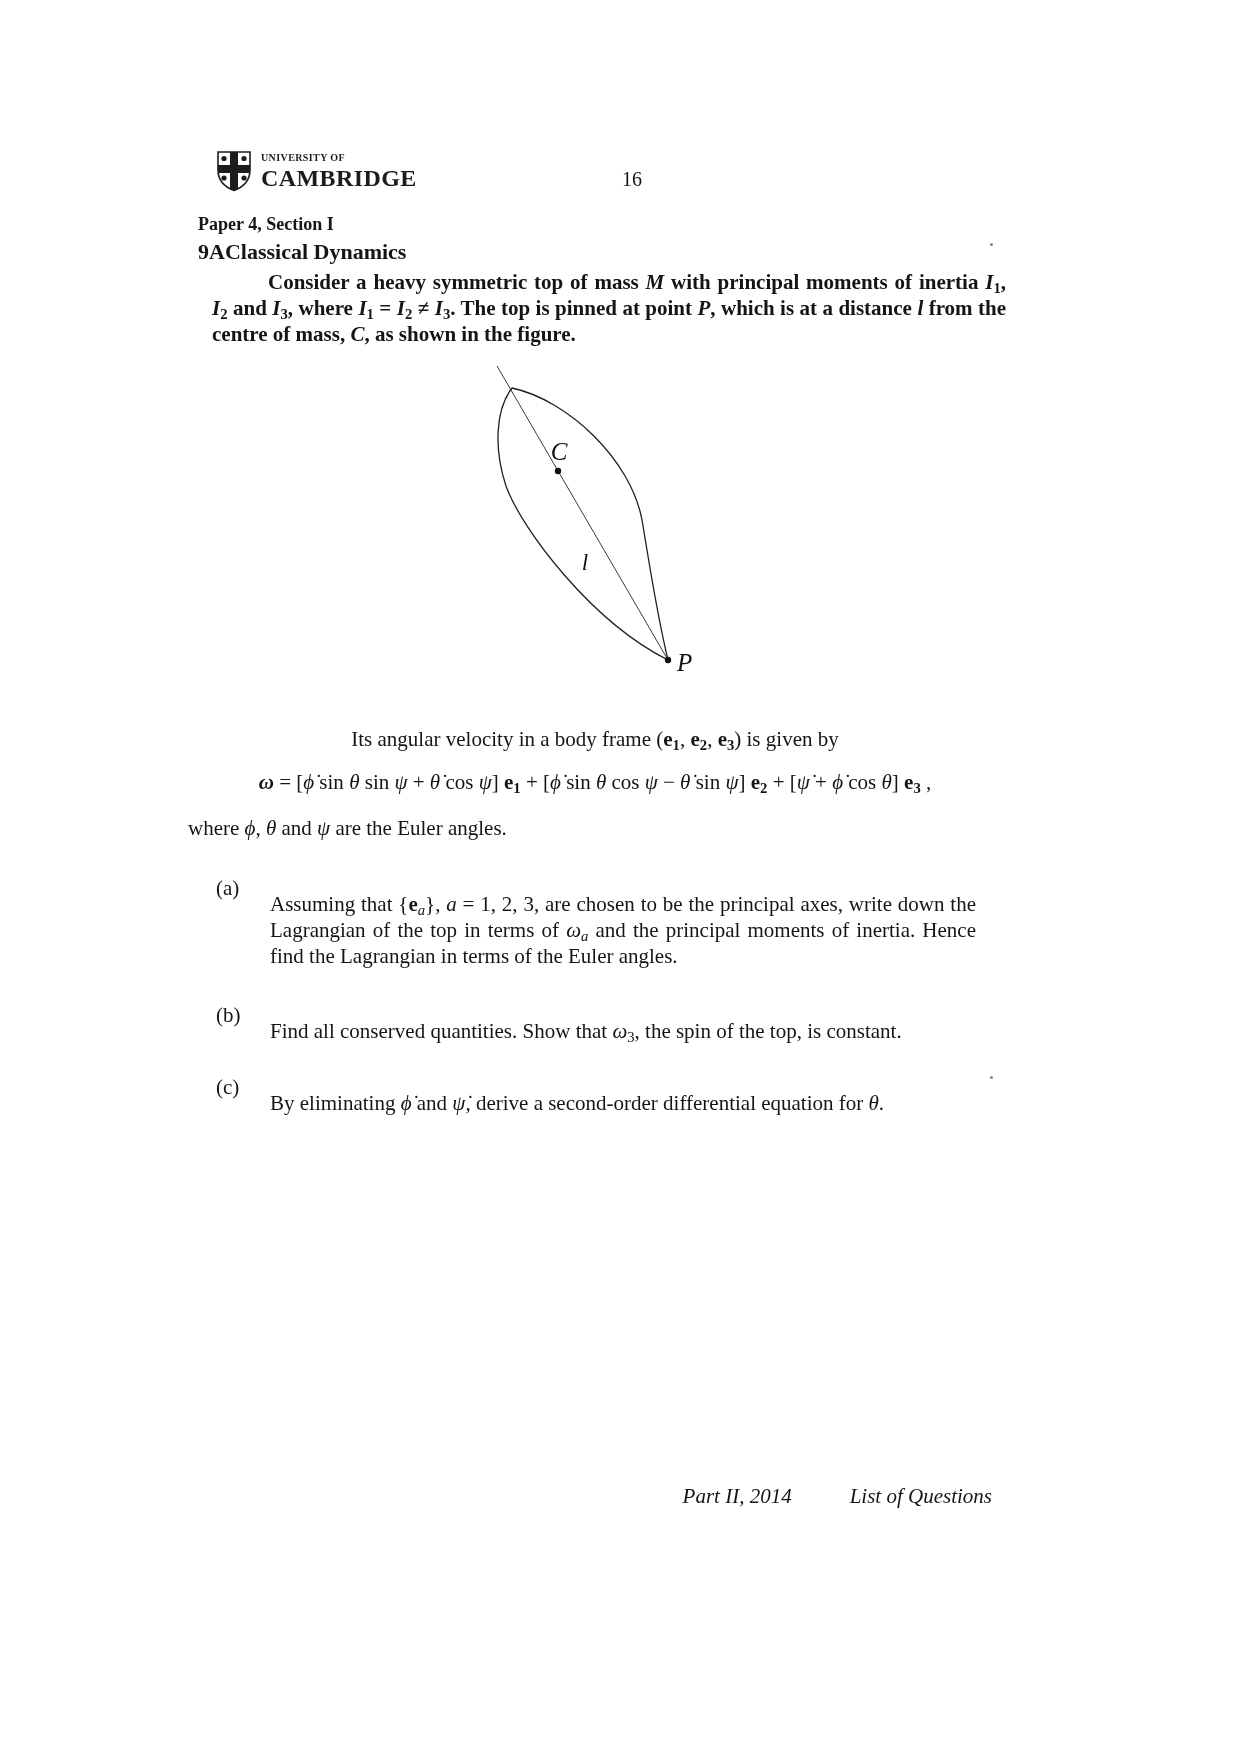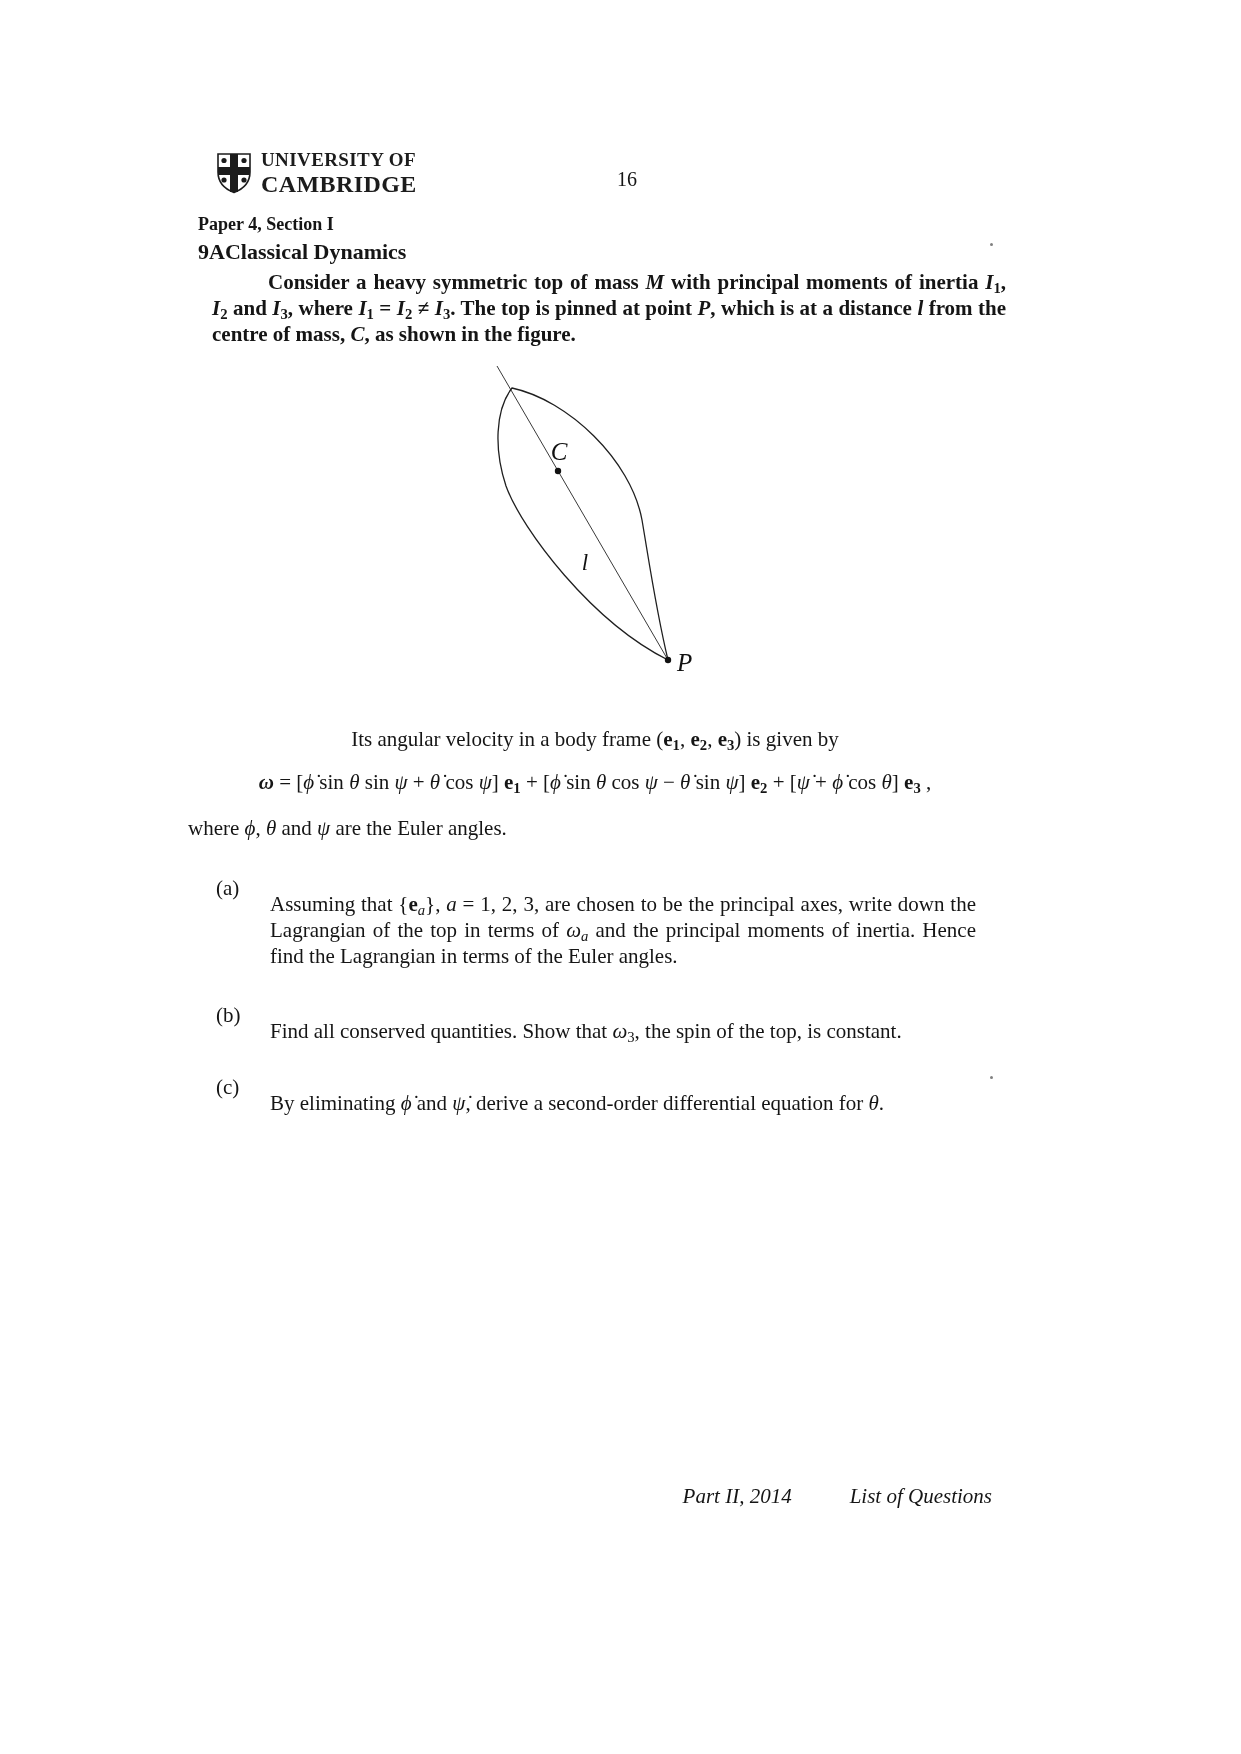--- a/index.html
+++ b/index.html
@@ -16,24 +16,24 @@
   }
   
   .seg-i{font-style:italic;}
   .seg-b{font-weight:bold;}
   .seg-bi{font-weight:bold;font-style:italic;}
   .seg-sub{font-size:0.70em;vertical-align:-0.28em;line-height:0;}
 
   .logo{position:absolute;left:216px;top:150px;display:flex;align-items:center;gap:9px;}
   .logo-shield{width:36px;height:42px;flex:0 0 auto;}
   .logo-text{line-height:1;}
-  .logo-line1{font-size:19px;font-weight:700;letter-spacing:0.4px;color:#1c1c1c;}
+  .logo-line1{font-size:10px;font-weight:700;letter-spacing:0.4px;color:#1c1c1c;}
   .logo-line2{font-size:24px;font-weight:700;letter-spacing:0.4px;color:#1c1c1c;margin-top:3px;}
 
-  .page-number{position:absolute;left:557px;top:166px;width:80px;text-align:right;font-size:20px;}
+  .page-number{position:absolute;left:592px;top:166px;width:80px;text-align:center;font-size:20px;}
 
   .section-title{position:absolute;left:198px;top:211px;font-weight:bold;font-size:18px;}
   .question-title{position:absolute;left:198px;top:239px;font-weight:bold;font-size:22px;}
   .question-title .course{}
 
   .intro{position:absolute;left:212px;top:269px;width:794px;margin:0;text-align:justify;text-indent:56px;font-weight:bold;}
 
   .figure{position:absolute;left:470px;top:358px;width:240px;height:330px;}
   .figure svg{display:block;width:100%;height:100%;}
   .fig-label{font-style:italic;fill:#111;}

